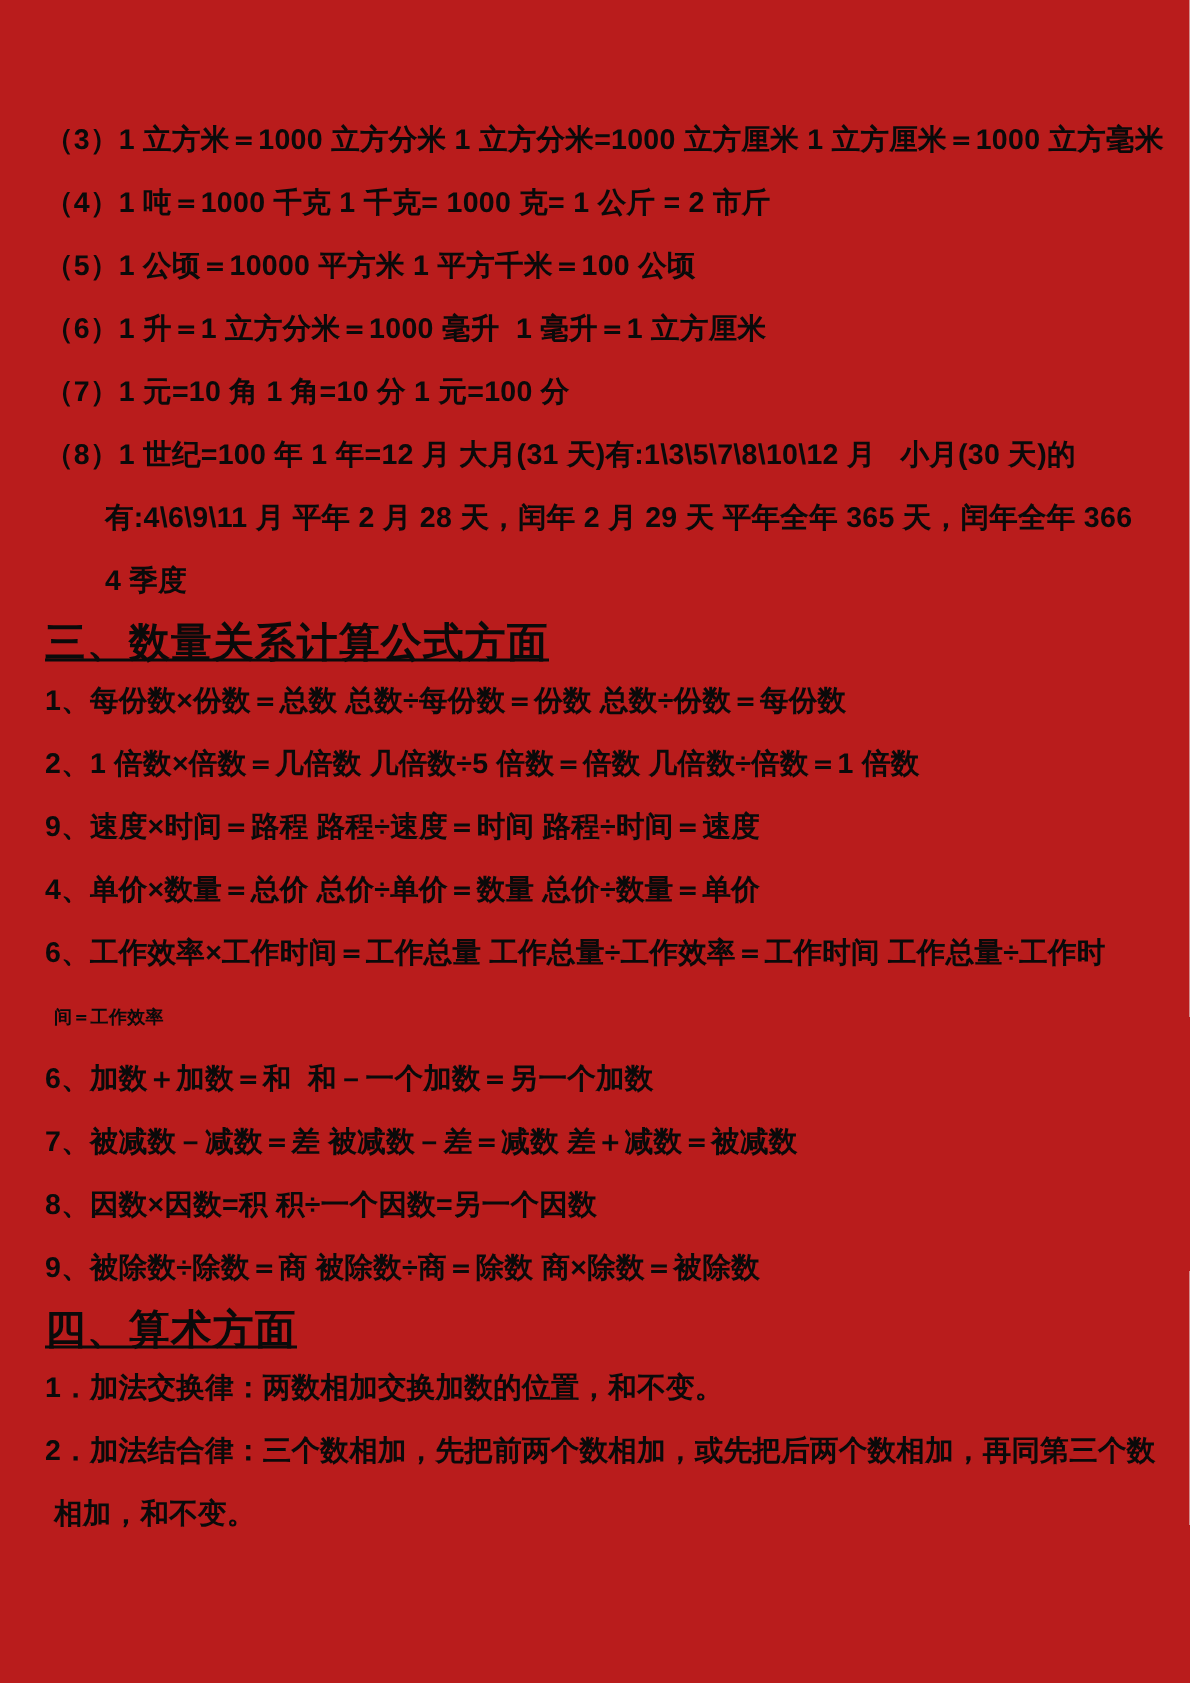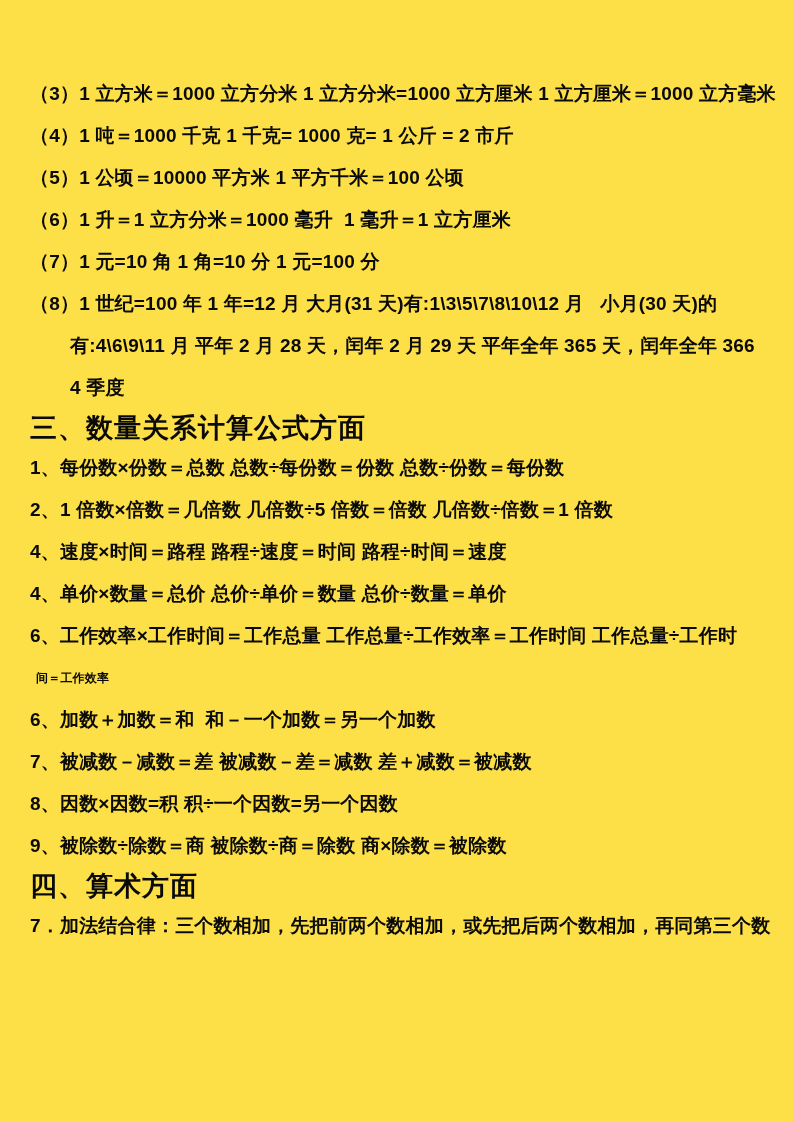--- a/index.html
+++ b/index.html
@@ -7,21 +7,21 @@
     padding: 0;
     background: #e9e9e9;
   }
   .page {
     position: relative;
     box-sizing: border-box;
     width: 793px;
     height: 1122px;
     margin: 0 auto;
     padding: 73px 22px 0 30px;
-    background: #fde047;
+    background: #b91c1c;
     color: #0a0a0a;
     font-family: "Liberation Sans", "DejaVu Sans", sans-serif;
     font-weight: 700;
     overflow: hidden;
   }
   .line {
     white-space: pre;
     font-size: 19px;
     line-height: 42px;
     letter-spacing: 0.2px;
@@ -29,40 +29,43 @@
   .cont {
     padding-left: 40px;
   }
   .cont-flush {
     padding-left: 6px;
   }
   .heading {
     font-size: 27px;
     line-height: 38px;
     letter-spacing: 1px;
+    text-decoration: underline;
   }
 </style>
 </head>
 <body>
 
 <div class="page">
   <div class="line item">（3）1 立方米＝1000 立方分米 1 立方分米=1000 立方厘米 1 立方厘米＝1000 立方毫米</div>
   <div class="line item">（4）1 吨＝1000 千克 1 千克= 1000 克= 1 公斤 = 2 市斤</div>
   <div class="line item">（5）1 公顷＝10000 平方米 1 平方千米＝100 公顷</div>
   <div class="line item">（6）1 升＝1 立方分米＝1000 毫升  1 毫升＝1 立方厘米</div>
   <div class="line item">（7）1 元=10 角 1 角=10 分 1 元=100 分</div>
   <div class="line item">（8）1 世纪=100 年 1 年=12 月 大月(31 天)有:1\3\5\7\8\10\12 月   小月(30 天)的</div>
   <div class="line cont">有:4\6\9\11 月 平年 2 月 28 天，闰年 2 月 29 天 平年全年 365 天，闰年全年 366</div>
   <div class="line cont">4 季度</div>
   <div class="line heading">三、数量关系计算公式方面</div>
   <div class="line item">1、每份数×份数＝总数 总数÷每份数＝份数 总数÷份数＝每份数</div>
   <div class="line item">2、1 倍数×倍数＝几倍数 几倍数÷5 倍数＝倍数 几倍数÷倍数＝1 倍数</div>
-  <div class="line item">4、速度×时间＝路程 路程÷速度＝时间 路程÷时间＝速度</div>
+  <div class="line item">9、速度×时间＝路程 路程÷速度＝时间 路程÷时间＝速度</div>
   <div class="line item">4、单价×数量＝总价 总价÷单价＝数量 总价÷数量＝单价</div>
   <div class="line item">6、工作效率×工作时间＝工作总量 工作总量÷工作效率＝工作时间 工作总量÷工作时</div>
   <div class="line cont-flush" style="white-space:pre;font-size:12px;line-height:42px;letter-spacing:0.2px;">间＝工作效率</div>
   <div class="line item">6、加数＋加数＝和  和－一个加数＝另一个加数</div>
   <div class="line item">7、被减数－减数＝差 被减数－差＝减数 差＋减数＝被减数</div>
   <div class="line item">8、因数×因数=积 积÷一个因数=另一个因数</div>
   <div class="line item">9、被除数÷除数＝商 被除数÷商＝除数 商×除数＝被除数</div>
   <div class="line heading">四、算术方面</div>
-  <div class="line item">7．加法结合律：三个数相加，先把前两个数相加，或先把后两个数相加，再同第三个数</div>
+  <div class="line item">1．加法交换律：两数相加交换加数的位置，和不变。</div>
+  <div class="line item">2．加法结合律：三个数相加，先把前两个数相加，或先把后两个数相加，再同第三个数</div>
+  <div class="line cont-flush" style="white-space:pre;font-size:19px;line-height:42px;letter-spacing:0.2px;">相加，和不变。</div>
 </div>
 
 </body></html>

